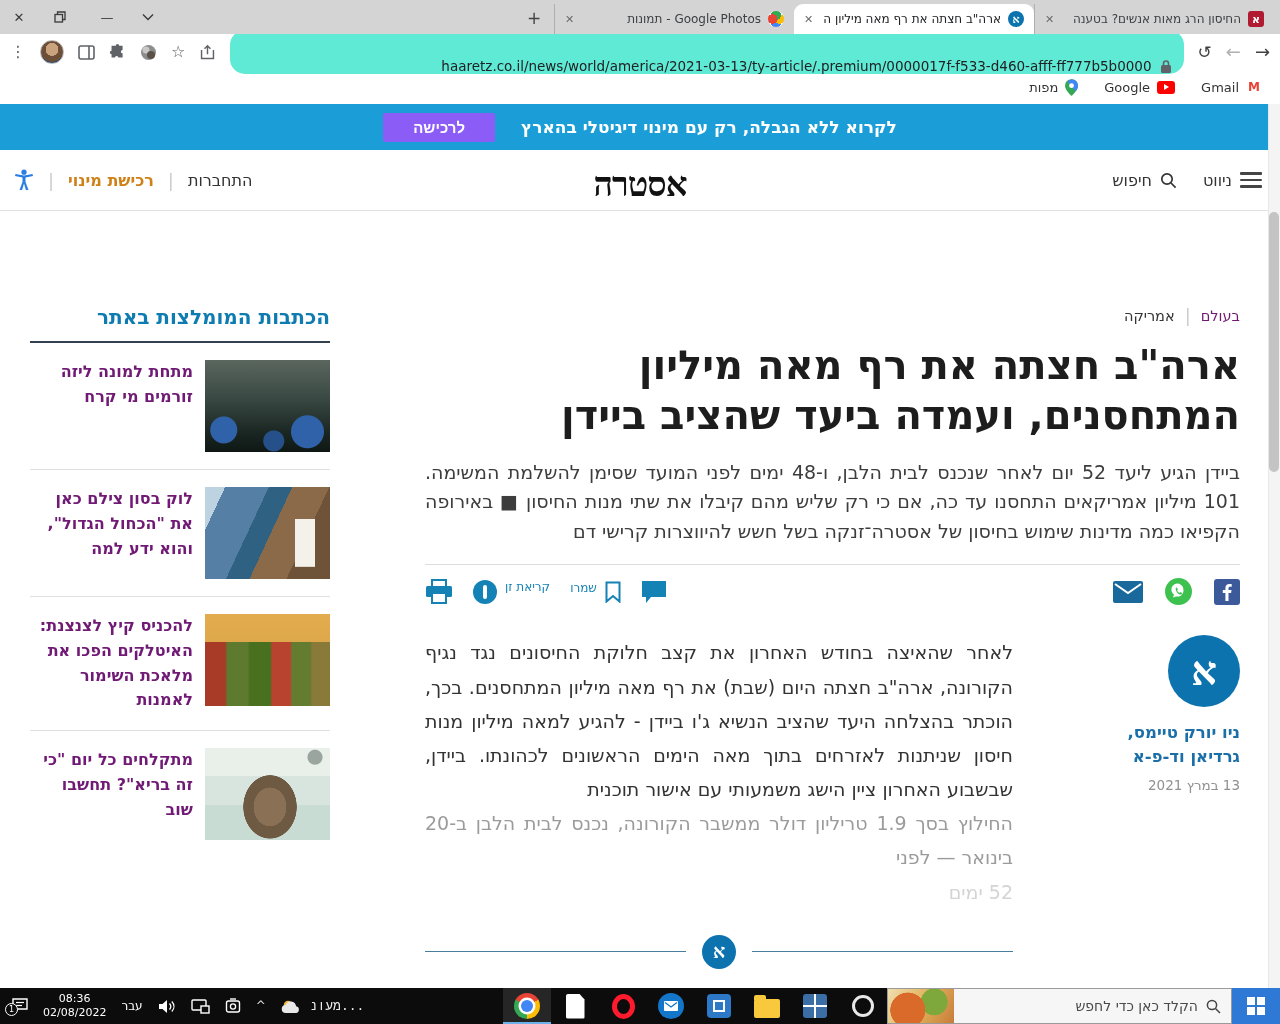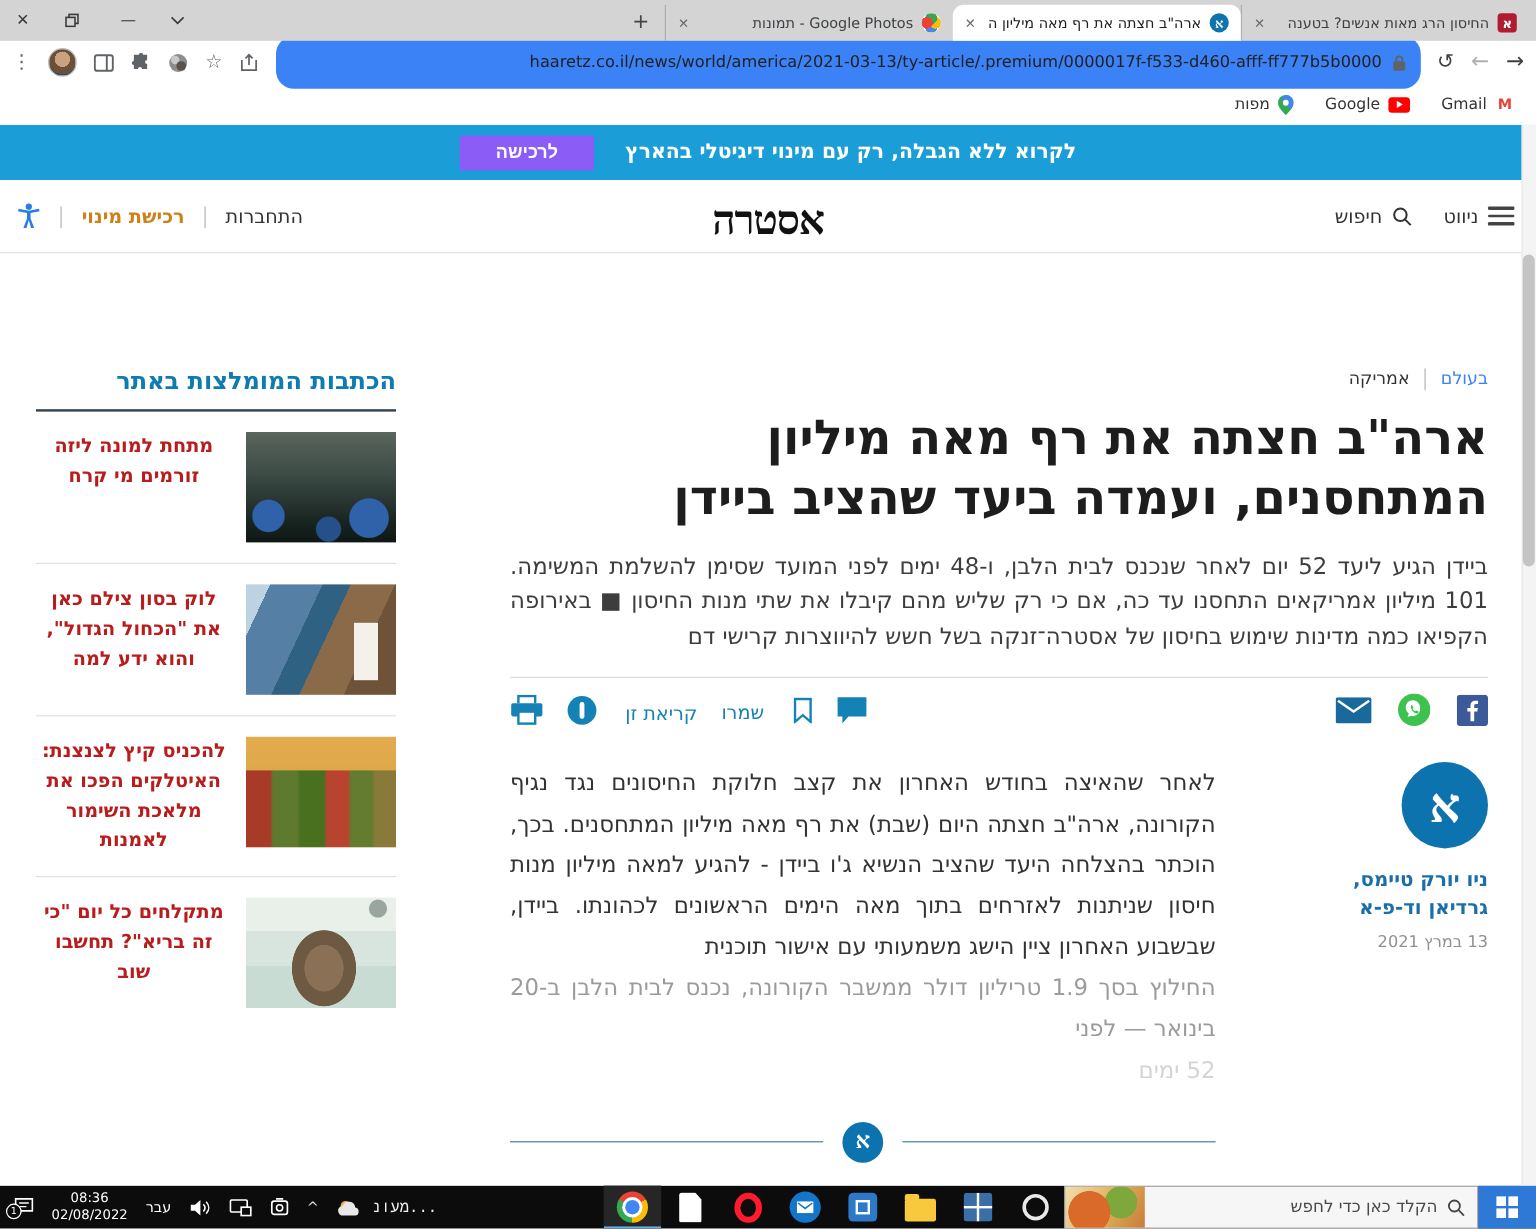--- a/index.html
+++ b/index.html
@@ -26,21 +26,21 @@
       radial-gradient(circle at 28% 50%, #ea4335 0 34%, transparent 35%),
       radial-gradient(circle at 50% 26%, #34a853 0 34%, transparent 35%),
       radial-gradient(circle at 72% 50%, #fbbc04 0 34%, transparent 35%),
       radial-gradient(circle at 50% 74%, #4285f4 0 34%, transparent 35%), #fff; }
 
   .toolbar { height:36px; background:#fff; direction:ltr; display:flex; align-items:center; padding:0 10px; gap:14px; }
   .tb-icon { color:#5f6368; font-size:16px; line-height:1; flex:none; display:flex; align-items:center; justify-content:center; }
   .avatar { width:24px; height:24px; border-radius:50%; flex:none;
     background: radial-gradient(circle at 50% 38%, #caa27e 0 36%, #6d4f38 37% 70%, #2e4a66 71%); border:1px solid #bbb; }
   .panel-icon svg, .puzzle-icon svg, .send-icon svg { display:block; }
-  .omnibox { flex:1; height:44px; background:#3b82f6; border-radius:15px; display:flex; align-items:center; justify-content:flex-end; padding:0 12px; gap:8px; }
+  .omnibox { flex:1; height:44px; background:#5eead4; border-radius:15px; display:flex; align-items:flex-end; justify-content:flex-end; padding:0 12px; gap:8px; }
   .url-text { direction:ltr; font-size:13.5px; color:#202124; white-space:nowrap; overflow:hidden; }
   .nav-arrow { font-size:18px; color:#414141; }
   .nav-arrow.disabled { color:#b0b0b0; }
   .reload-glyph { font-size:17px; color:#414141; }
 
   .bookmarksbar { height:34px; background:#fff; direction:rtl; display:flex; align-items:center; gap:26px; padding:0 18px; }
   .bookmark { display:flex; align-items:center; gap:7px; font-size:13px; color:#333; }
   .bm-gmail { width:16px; height:14px; background:#fff; border-radius:2px; color:#ea4335; font-weight:bold; font-size:12px; display:flex; align-items:center; justify-content:center; }
   .bm-youtube { width:18px; height:13px; background:#f00; border-radius:3px; position:relative; }
   .bm-youtube:after { content:""; position:absolute; left:7px; top:3.5px; border-left:5px solid #fff; border-top:3px solid transparent; border-bottom:3px solid transparent; }
@@ -58,28 +58,28 @@
   .hdr-right { position:absolute; right:18px; top:0; height:100%; display:flex; align-items:center; gap:26px; direction:rtl; }
   .hdr-link { font-size:16px; color:#333; display:flex; align-items:center; gap:8px; }
   .hdr-sub { color:#cf8118; font-weight:bold; font-size:16px; }
   .hdr-divider { color:#ccc; font-size:18px; }
   .hamburger { display:inline-flex; flex-direction:column; gap:4px; }
   .hamburger span { width:22px; height:2.5px; background:#444; border-radius:1px; }
 
   .content { direction:rtl; display:flex; padding:94px 40px 0 30px; gap:95px; }
   .article-col { width:815px; flex:none; }
   .breadcrumb { font-size:14.5px; color:#333; display:flex; gap:10px; align-items:center; }
-  .breadcrumb .crumb-section { color:#3b82f6; }
+  .breadcrumb .crumb-section { color:#701a75; }
   .article-title { margin-top:14px; font-size:40px; font-weight:bold; color:#1d1d1d; line-height:1.25; text-align:right; }
   .article-subtitle { margin-top:18px; font-size:19px; color:#3d3d3d; line-height:1.55; text-align:justify; }
   .article-rule { margin-top:18px; border:none; border-top:1px solid #ddd; }
   .actions-row { margin-top:13px; display:flex; justify-content:space-between; align-items:center; }
   .share-group, .tools-group { display:flex; align-items:center; gap:22px; }
   .tools-group { gap:20px; }
-  .tool-item { display:flex; align-items:flex-end; gap:24px; color:#1482b4; font-size:16px; }
+  .tool-item { display:flex; align-items:flex-start; gap:8px; color:#1482b4; font-size:12px; }
   .zen-circle { width:24px; height:24px; border-radius:50%; background:#1482b4; position:relative; }
   .zen-circle:after { content:""; position:absolute; left:10px; top:5px; width:4px; height:14px; border-radius:2px; background:#fff; }
 
   .body-row { margin-top:30px; display:flex; gap:72px; }
   .author-rail { width:155px; flex:none; text-align:right; }
   .author-rail .logo-circle { width:72px; height:72px; font-size:40px; display:inline-flex; margin-bottom:14px; }
   .author-name { color:#1b6fa8; font-weight:bold; font-size:16.5px; line-height:1.45; }
   .author-date { color:#919191; font-size:13.5px; margin-top:8px; }
   .text-col { width:588px; flex:none; }
   .text-col p { font-size:19px; line-height:1.8; text-align:justify; color:#333; }
@@ -88,21 +88,21 @@
 
   .paywall { margin-top:26px; text-align:center; }
   .paywall-divider { display:flex; align-items:center; gap:16px; }
   .paywall-divider .line { flex:1; height:1px; background:#487e9b; }
   .paywall-divider .logo-circle { width:34px; height:34px; font-size:19px; }
 
   .side-col { width:300px; flex:none; }
   .side-title { color:#0e7cb0; font-weight:bold; font-size:20px; text-align:right; padding-bottom:12px; border-bottom:2px solid #33414e; }
   .side-item { display:flex; gap:12px; padding:17px 0; border-bottom:1px solid #e0e0e0; align-items:flex-start; }
   .side-item:last-child { border-bottom:none; }
-  .side-item .title { font-size:16px; font-weight:bold; color:#b91c1c; line-height:1.55; text-align:center; flex:1; }
+  .side-item .title { font-size:16px; font-weight:bold; color:#701a75; line-height:1.55; text-align:right; flex:1; }
   .thumb { width:125px; height:92px; flex:none; }
   .thumb-1 { background:
       radial-gradient(circle at 15% 76%, #2f62a8 0 13px, transparent 14px),
       radial-gradient(circle at 82% 78%, #2f62a8 0 16px, transparent 17px),
       radial-gradient(circle at 55% 88%, #26508a 0 10px, transparent 11px),
       linear-gradient(180deg,#5a665e 0%,#3b4a44 40%,#1b2723 78%,#0e1714 100%); }
   .thumb-2 { background:
       linear-gradient(#f3f1ea,#f3f1ea) no-repeat 86% 72% / 16% 52%,
       linear-gradient(115deg,#bed3e2 0 12%,#557fa5 12% 38%,#2f6183 38% 52%,#8a6a48 52% 74%,#6e5338 74% 100%); }
   .thumb-3 { background:

